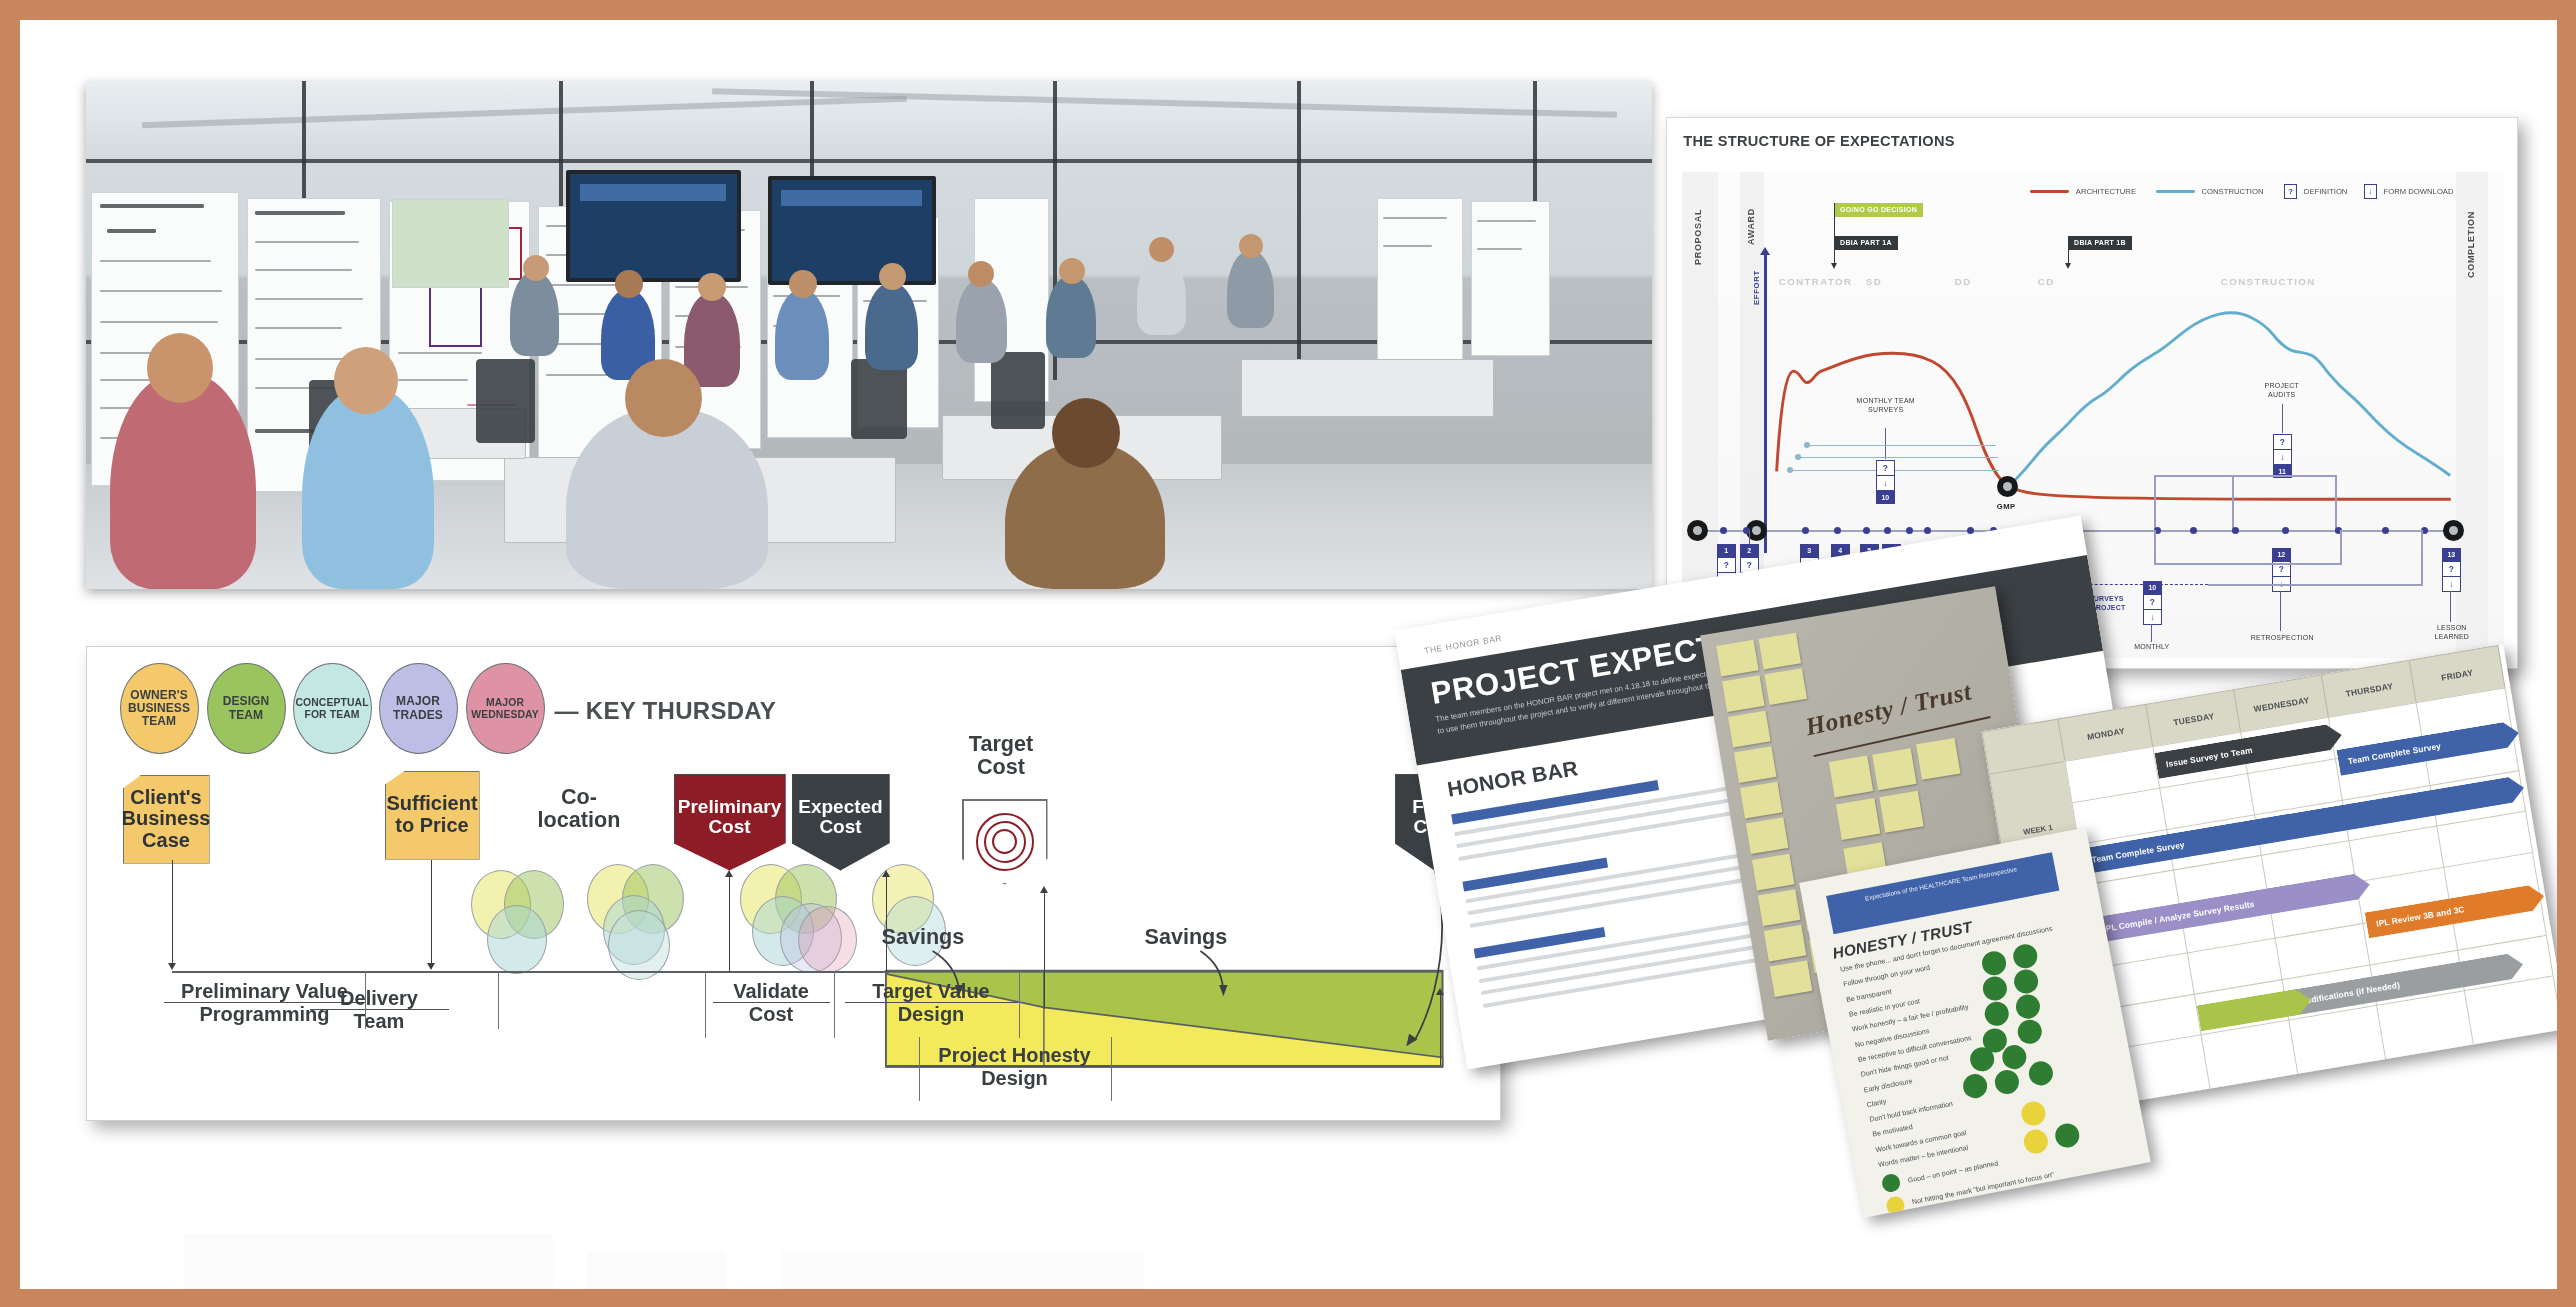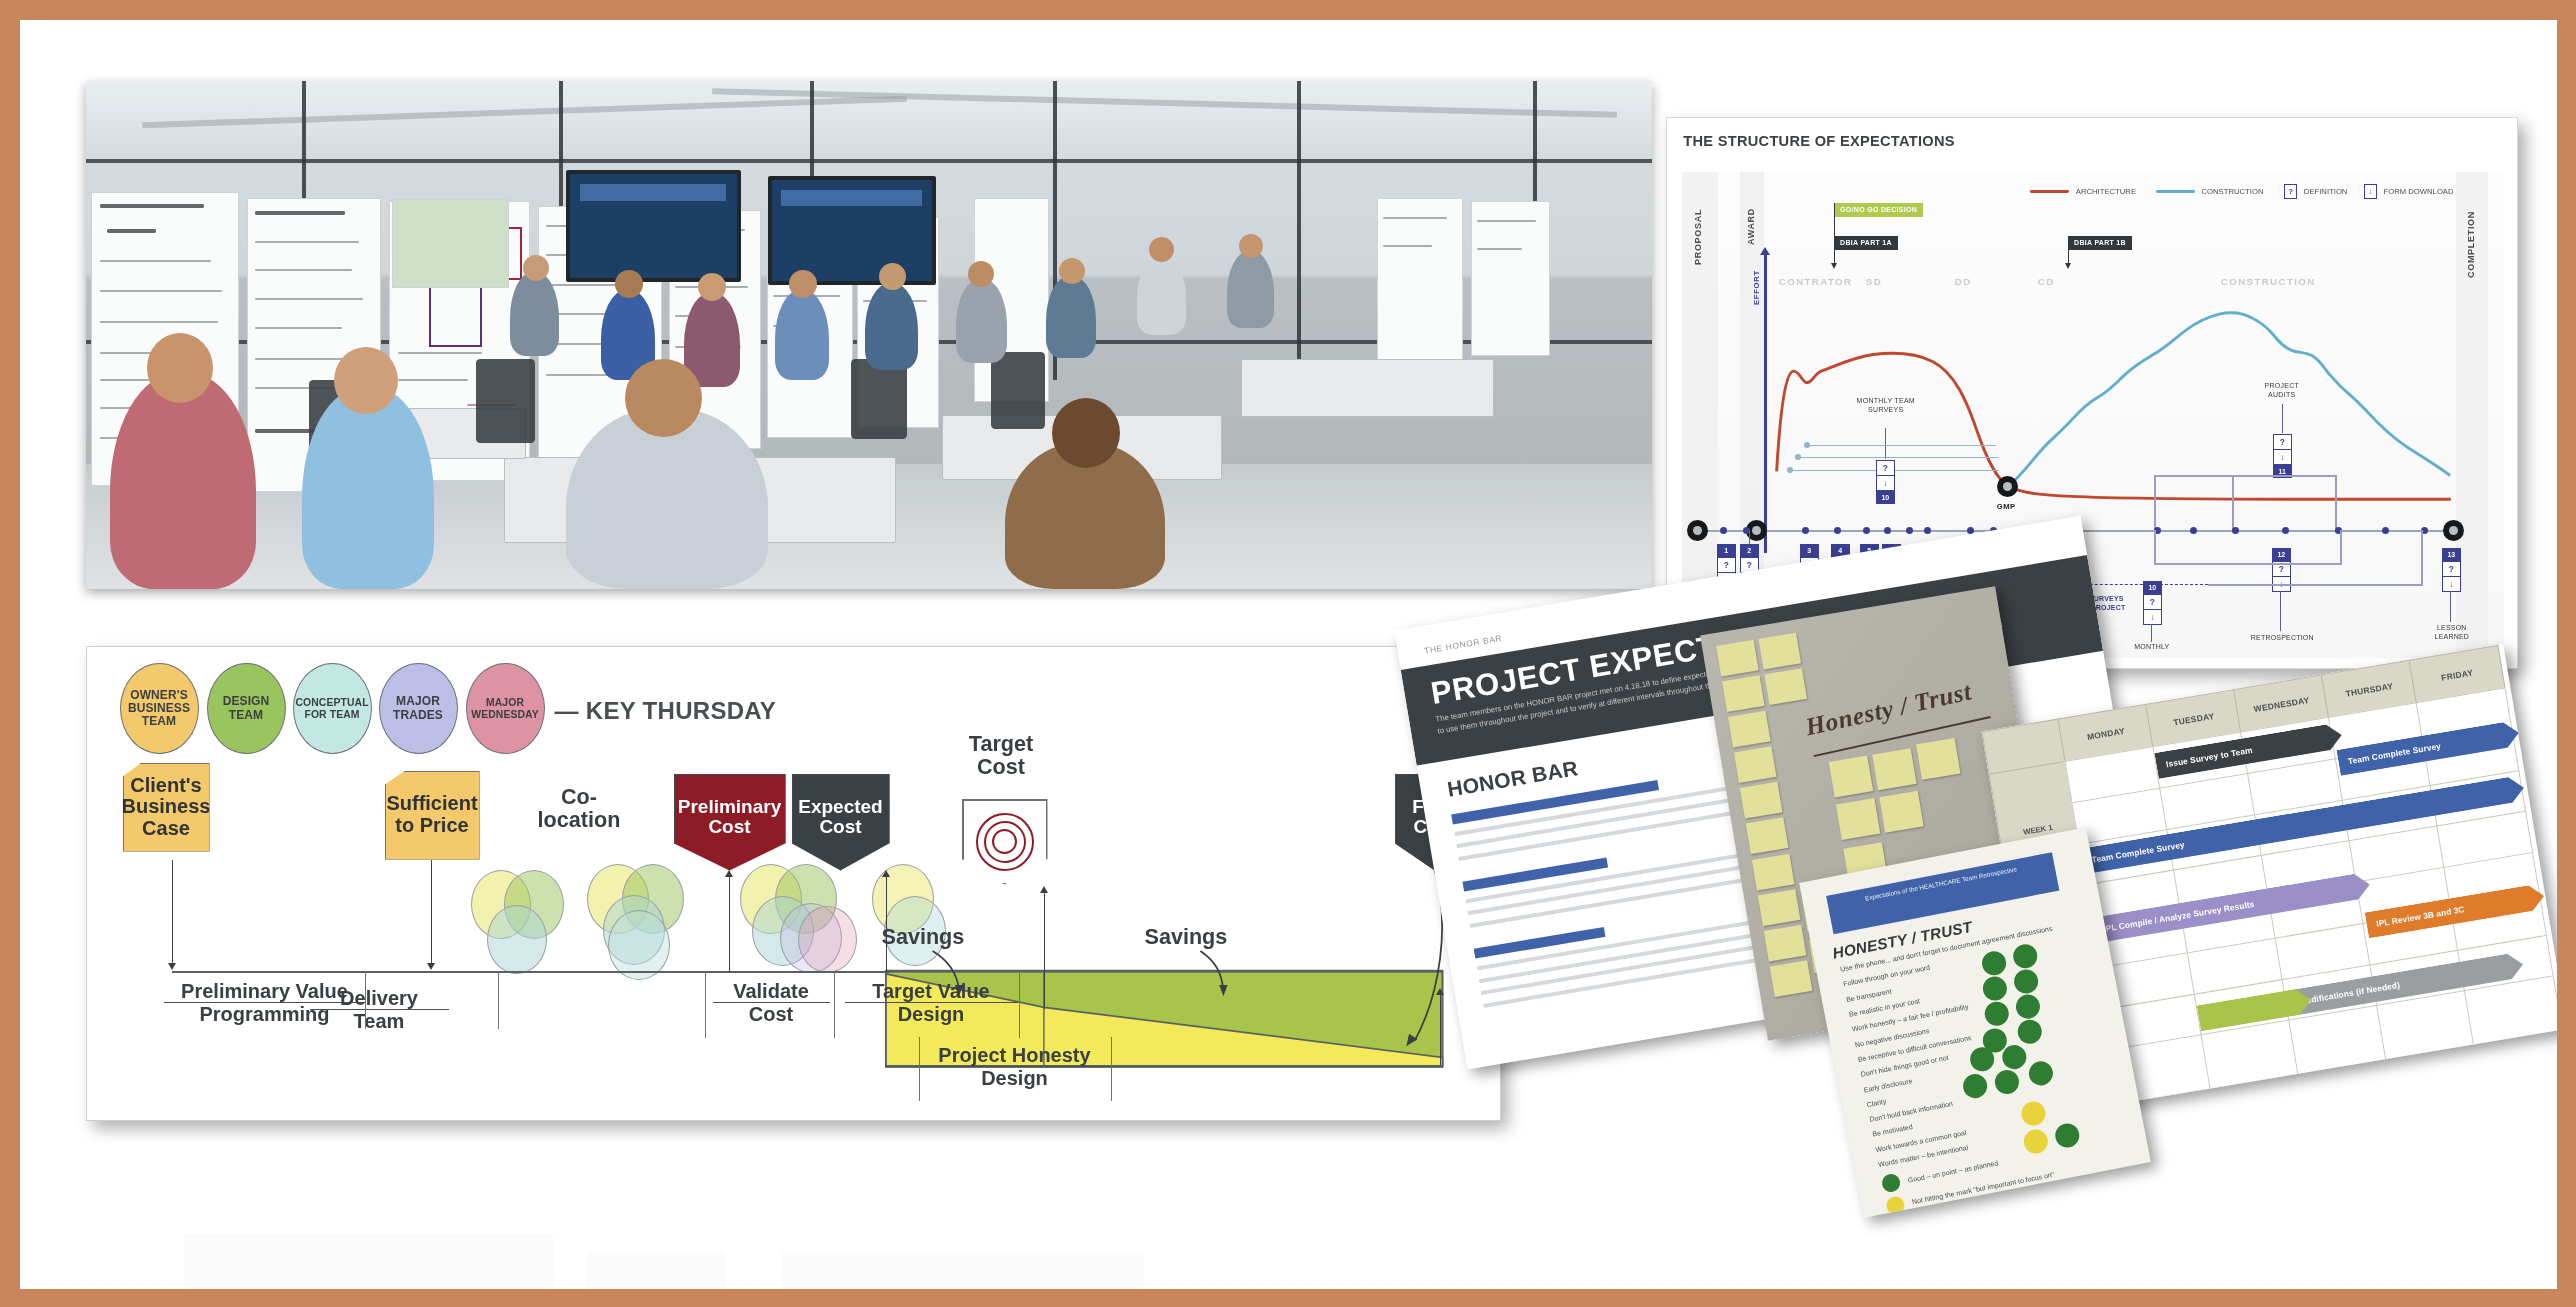--- a/index.html
+++ b/index.html
@@ -585,21 +585,21 @@
       <span><span>CONCEPTUAL</span><br><span>FOR TEAM</span></span>
     </div>
     <div class="kp" style="left:292px;background:#bdbee6;">
       <span><span>MAJOR</span><br><span>TRADES</span></span>
     </div>
     <div class="kp" style="left:379px;background:#dd93a4;font-size:10.4px;">
       <span><span>MAJOR</span><br><span>WEDNESDAY</span></span>
     </div>
     <div class="kp-label" style="left:468px;">— KEY THURSDAY</div>
 
-    <div class="tag tag-note" style="left:36px;top:116px;width:85px;height:87px;">
+    <div class="tag tag-note" style="left:36px;top:128px;width:85px;height:87px;">
       <span>Client's<br>Business<br>Case</span>
     </div>
     <div class="tag tag-note" style="left:298px;top:124px;width:93px;height:87px;">
       <span>Sufficient<br>to Price</span>
     </div>
     <div class="plain-lab" style="left:430px;top:138px;width:125px;">
       Co-<br>location
     </div>
     <div class="tag tag-shield shield-red" style="left:587px;top:127px;width:110px;height:95px;">
       <span style="margin-top:-9.7px;">Preliminary<br>Cost</span>

